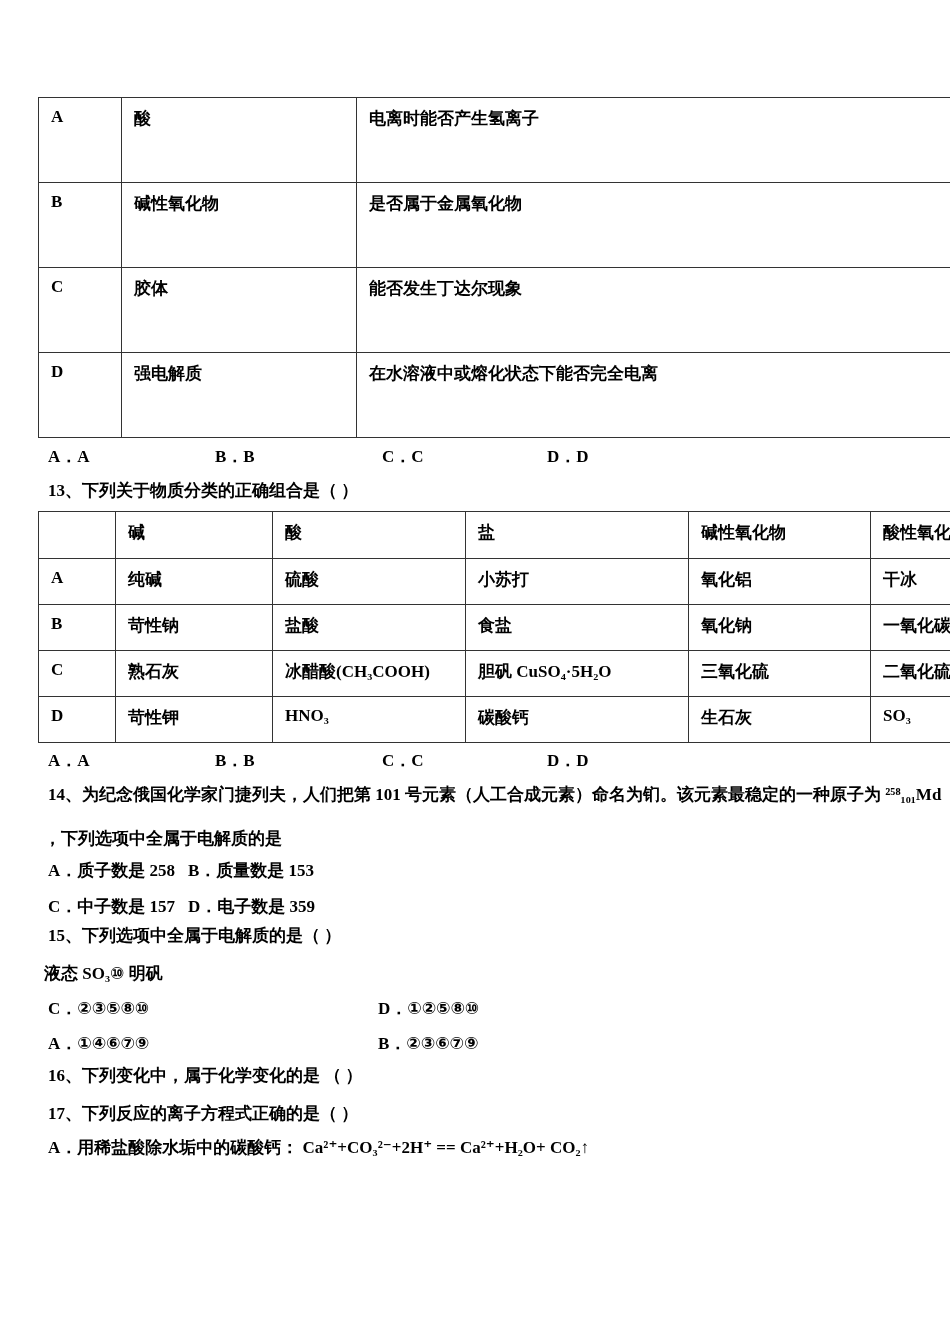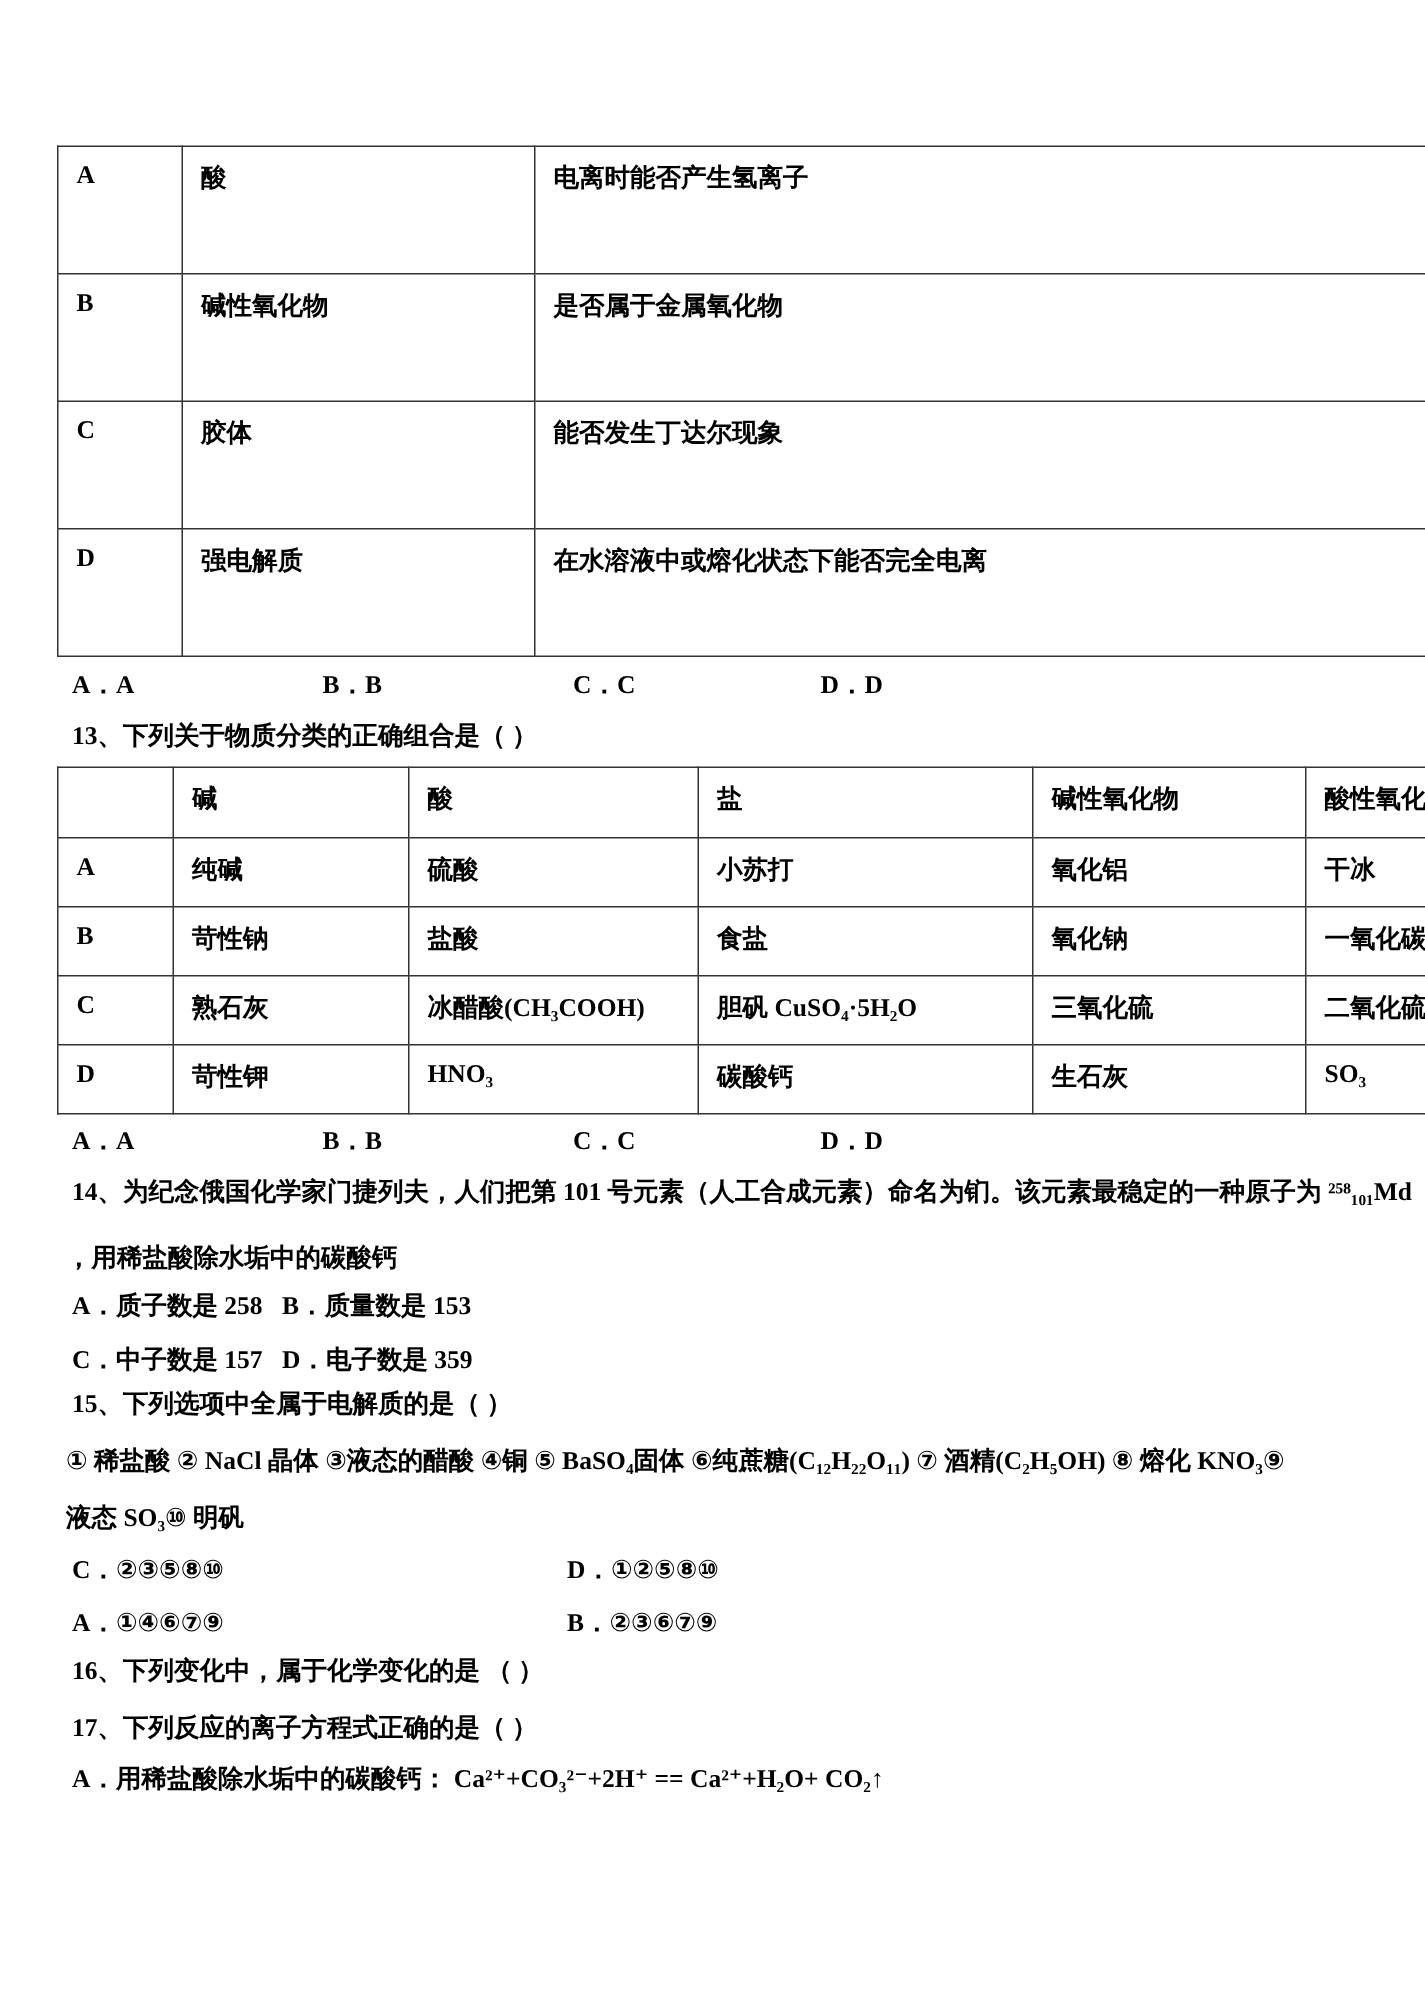--- a/index.html
+++ b/index.html
@@ -124,30 +124,29 @@
           <td class="c5">SO₃</td>
         </tr>
       </tbody>
     </table>
 
     <div class="line opts indent mt7">
       <span class="w167">A．A</span><span class="w167">B．B</span><span class="w165">C．C</span><span>D．D</span>
     </div>
 
     <div class="line indent mt12">14、为纪念俄国化学家门捷列夫，人们把第 101 号元素（人工合成元素）命名为钔。该元素最稳定的一种原子为 ²⁵⁸₁₀₁Md</div>
-    <div class="line indent6 mt22">，用稀盐酸除水垢中的碳酸钙</div>
+    <div class="line indent6 mt22">，下列选项中全属于电解质的是</div>
     <div class="line opts indent mt10">
       <span class="w140">A．质子数是 258</span><span>B．质量数是 153</span>
     </div>
     <div class="line opts indent mt14">
       <span class="w140">C．中子数是 157</span><span>D．电子数是 359</span>
     </div>
 
     <div class="line indent mt7">15、下列选项中全属于电解质的是（  ）</div>
-    <div class="line indent6 mt16">① 稀盐酸 ② NaCl 晶体 ③液态的醋酸 ④铜 ⑤ BaSO₄固体 ⑥纯蔗糖(C₁₂H₂₂O₁₁) ⑦ 酒精(C₂H₅OH) ⑧ 熔化 KNO₃⑨</div>
     <div class="line indent6 mt16">液态 SO₃⑩ 明矾</div>
     <div class="line opts indent mt13">
       <span class="w330">C．②③⑤⑧⑩</span><span>D．①②⑤⑧⑩</span>
     </div>
     <div class="line opts indent mt13">
       <span class="w330">A．①④⑥⑦⑨</span><span>B．②③⑥⑦⑨</span>
     </div>
 
     <div class="line indent mt10">16、下列变化中，属于化学变化的是 （  ）</div>
 

